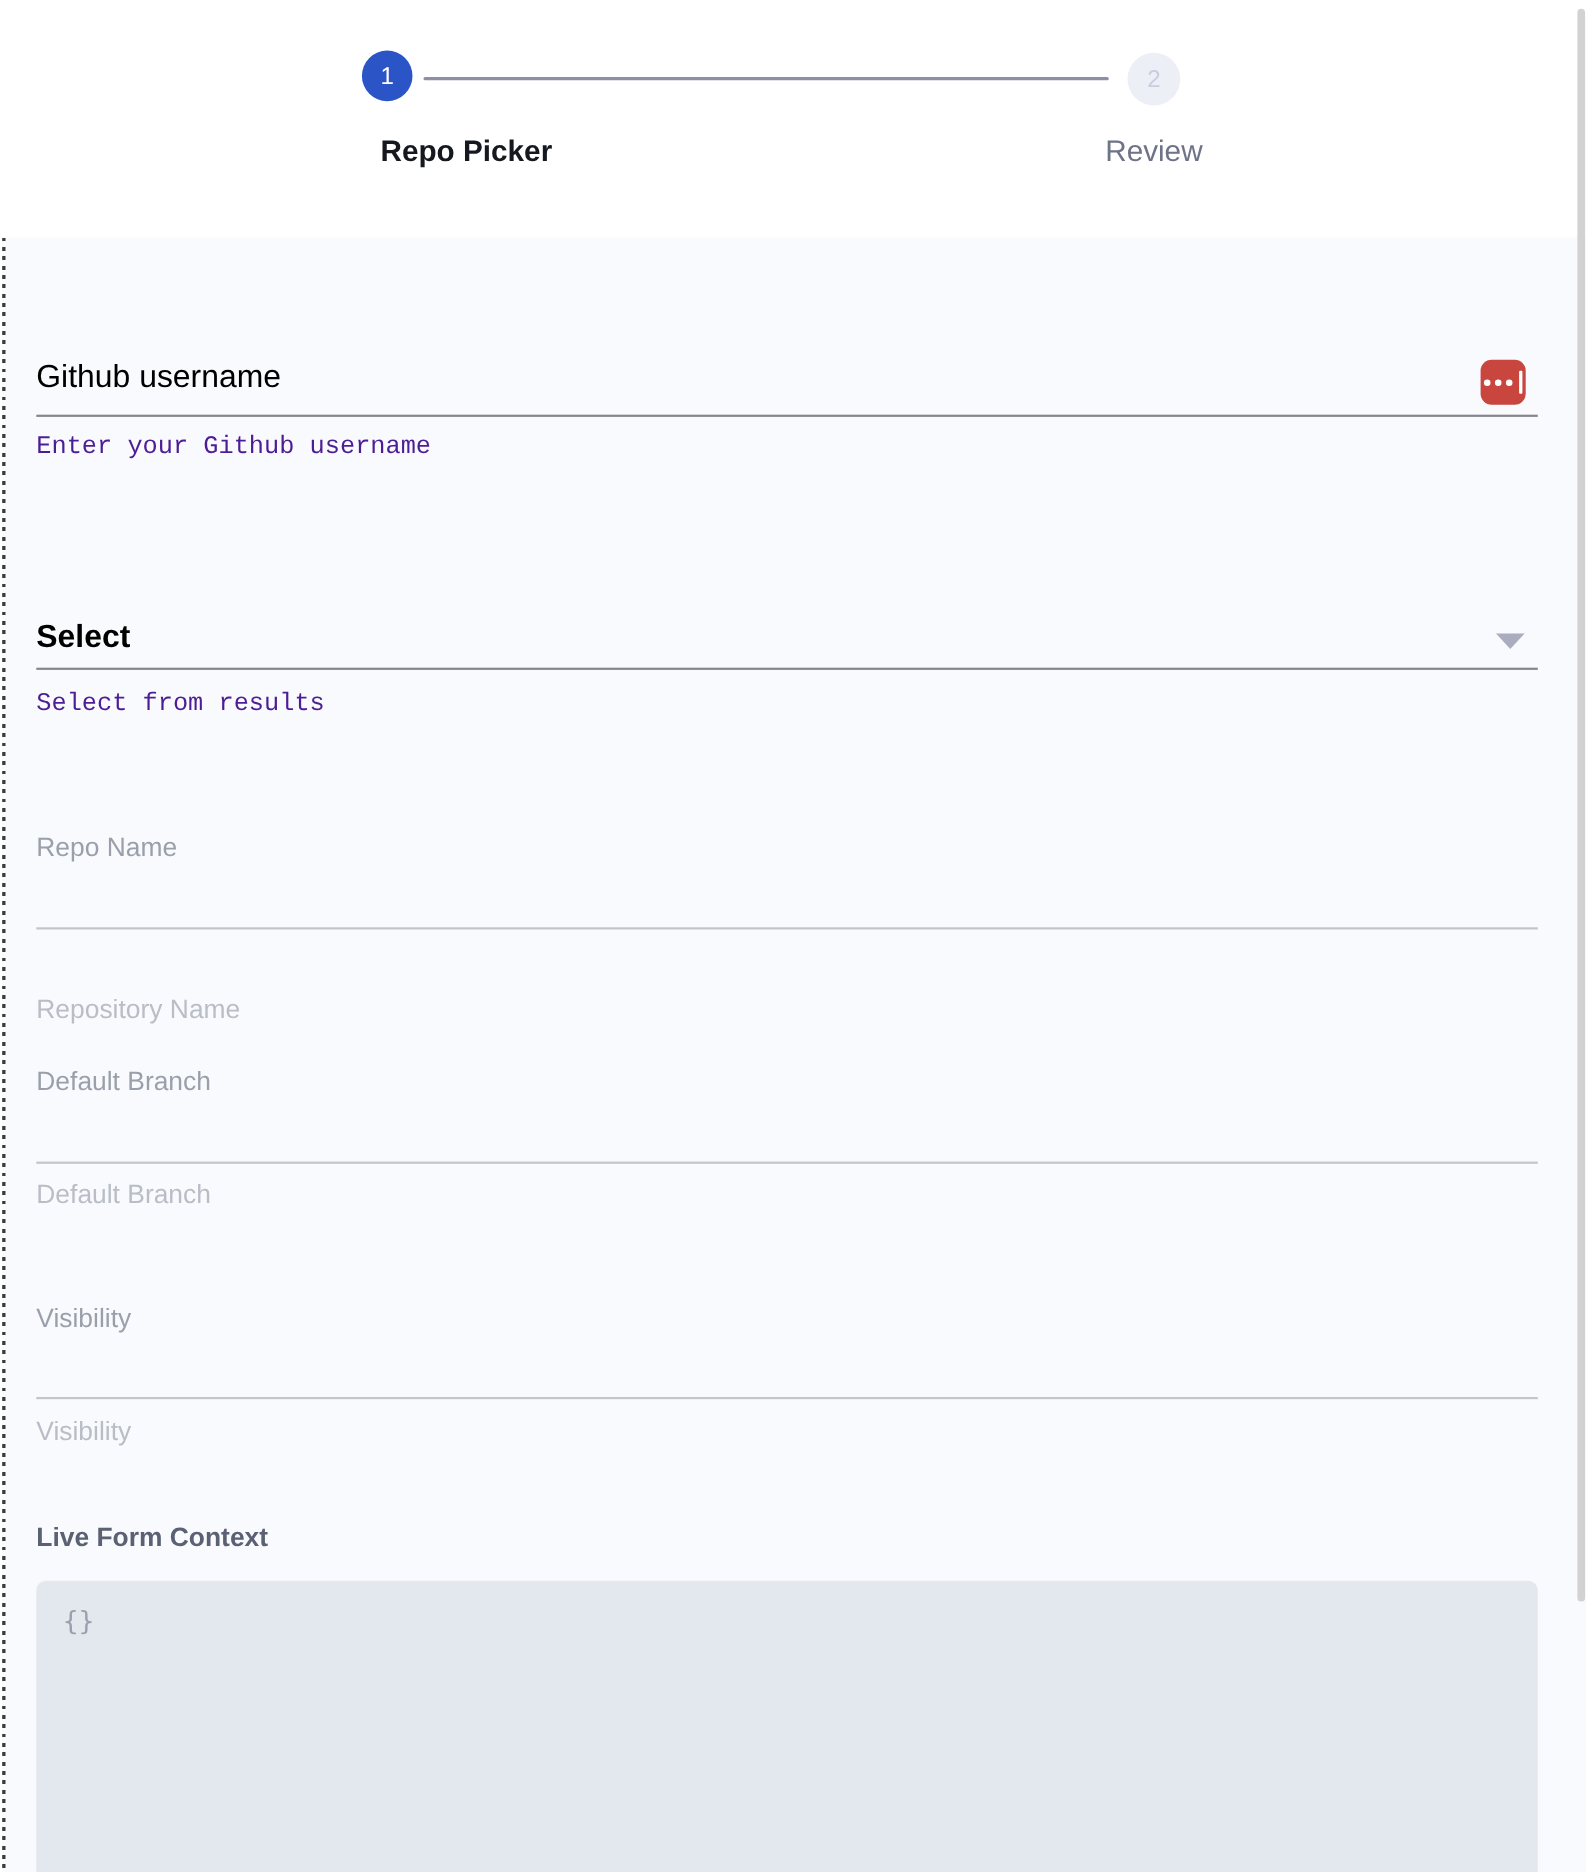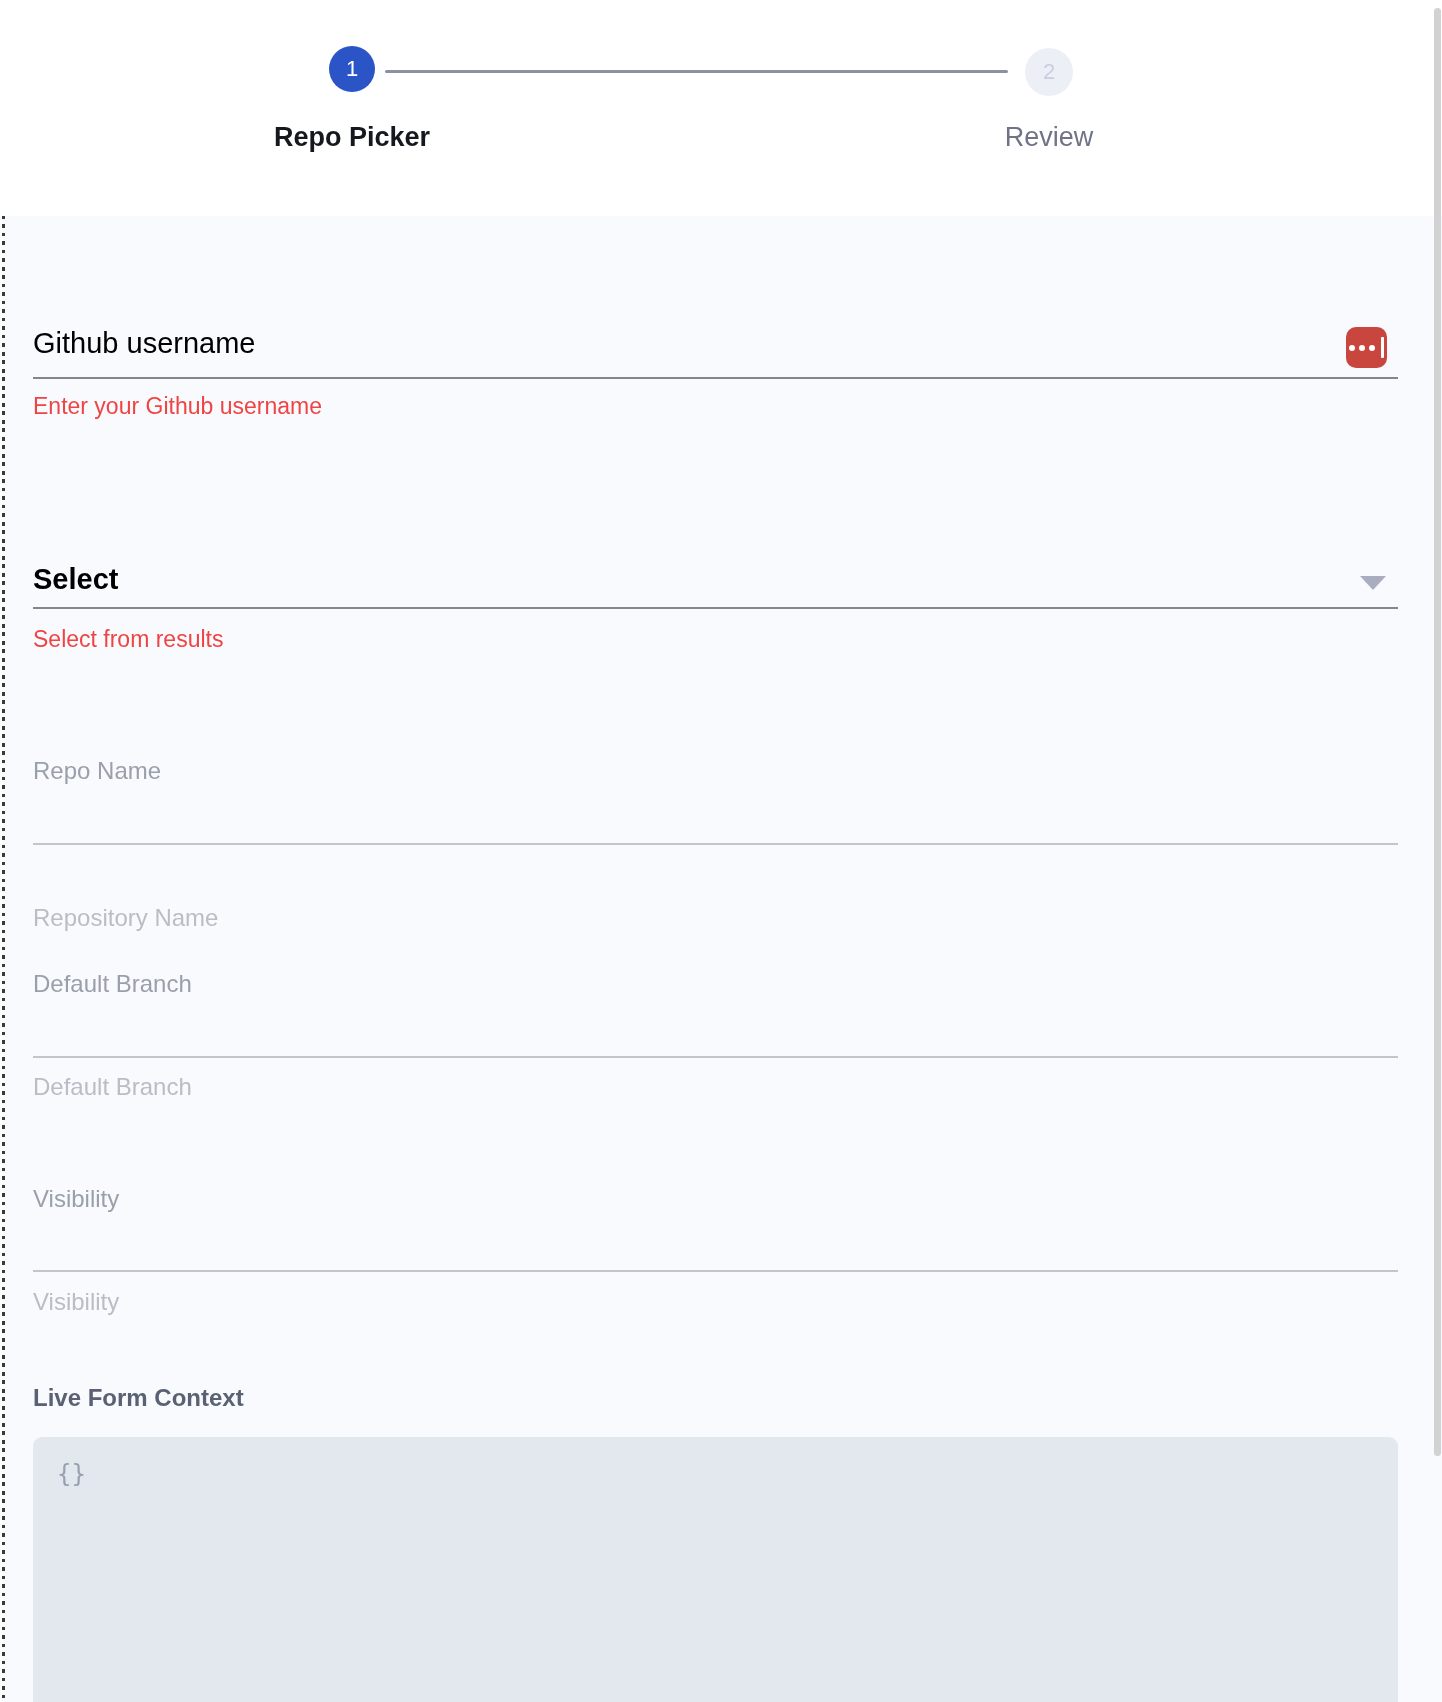--- a/index.html
+++ b/index.html
@@ -27,21 +27,21 @@
   }
   .step-connector{
     position:absolute;
     left:385px;top:70px;width:623px;height:3px;
     background:#8d90a5;border-radius:2px;
   }
   .step-label{
     position:absolute;top:122px;width:300px;
     text-align:center;font-size:27px;
   }
-  .step-label.active{left:202px;color:#15181e;font-weight:600;}
+  .step-label.active{left:202px;color:#15181e;font-weight:600;text-align:right;}
   .step-label.inactive{left:899px;color:#6e7387;font-weight:400;}
 
   
   .panel{
     position:absolute;
     left:2px;top:216px;width:1440px;height:1486px;
     background:#f9fafd;
   }
   .panel-dotted-border{
     position:absolute;
@@ -49,21 +49,21 @@
     background:repeating-linear-gradient(to bottom,#3a3a3a 0 3.5px,transparent 3.5px 8.5px);
   }
   .scrollbar-thumb{
     position:absolute;
     left:1434px;top:8px;width:7px;height:1448px;
     background:#d2d2d2;border-radius:4px;
   }
 
   .abs{position:absolute;left:33px;}
   .input-big{font-size:29px;color:#000000;line-height:1.25;}
-  .helper{font-size:23px;color:#ef4444;line-height:1.25;}
+  .helper{font-size:23px;color:#4c1d95;line-height:1.25;font-family:Liberation Mono, monospace;}
   .field-label{font-size:24px;color:#9aa0ab;line-height:1.25;}
   .field-placeholder{font-size:24px;color:#b9bdc6;line-height:1.25;}
   .uline{width:1365px;height:2px;}
   .uline.dark{background:#85868c;}
   .uline.light{background:#c3c5c9;}
 
   
   .autofill{
     position:absolute;left:1346px;top:327px;width:41px;height:41px;
     background:#c8463e;border-radius:10px;

